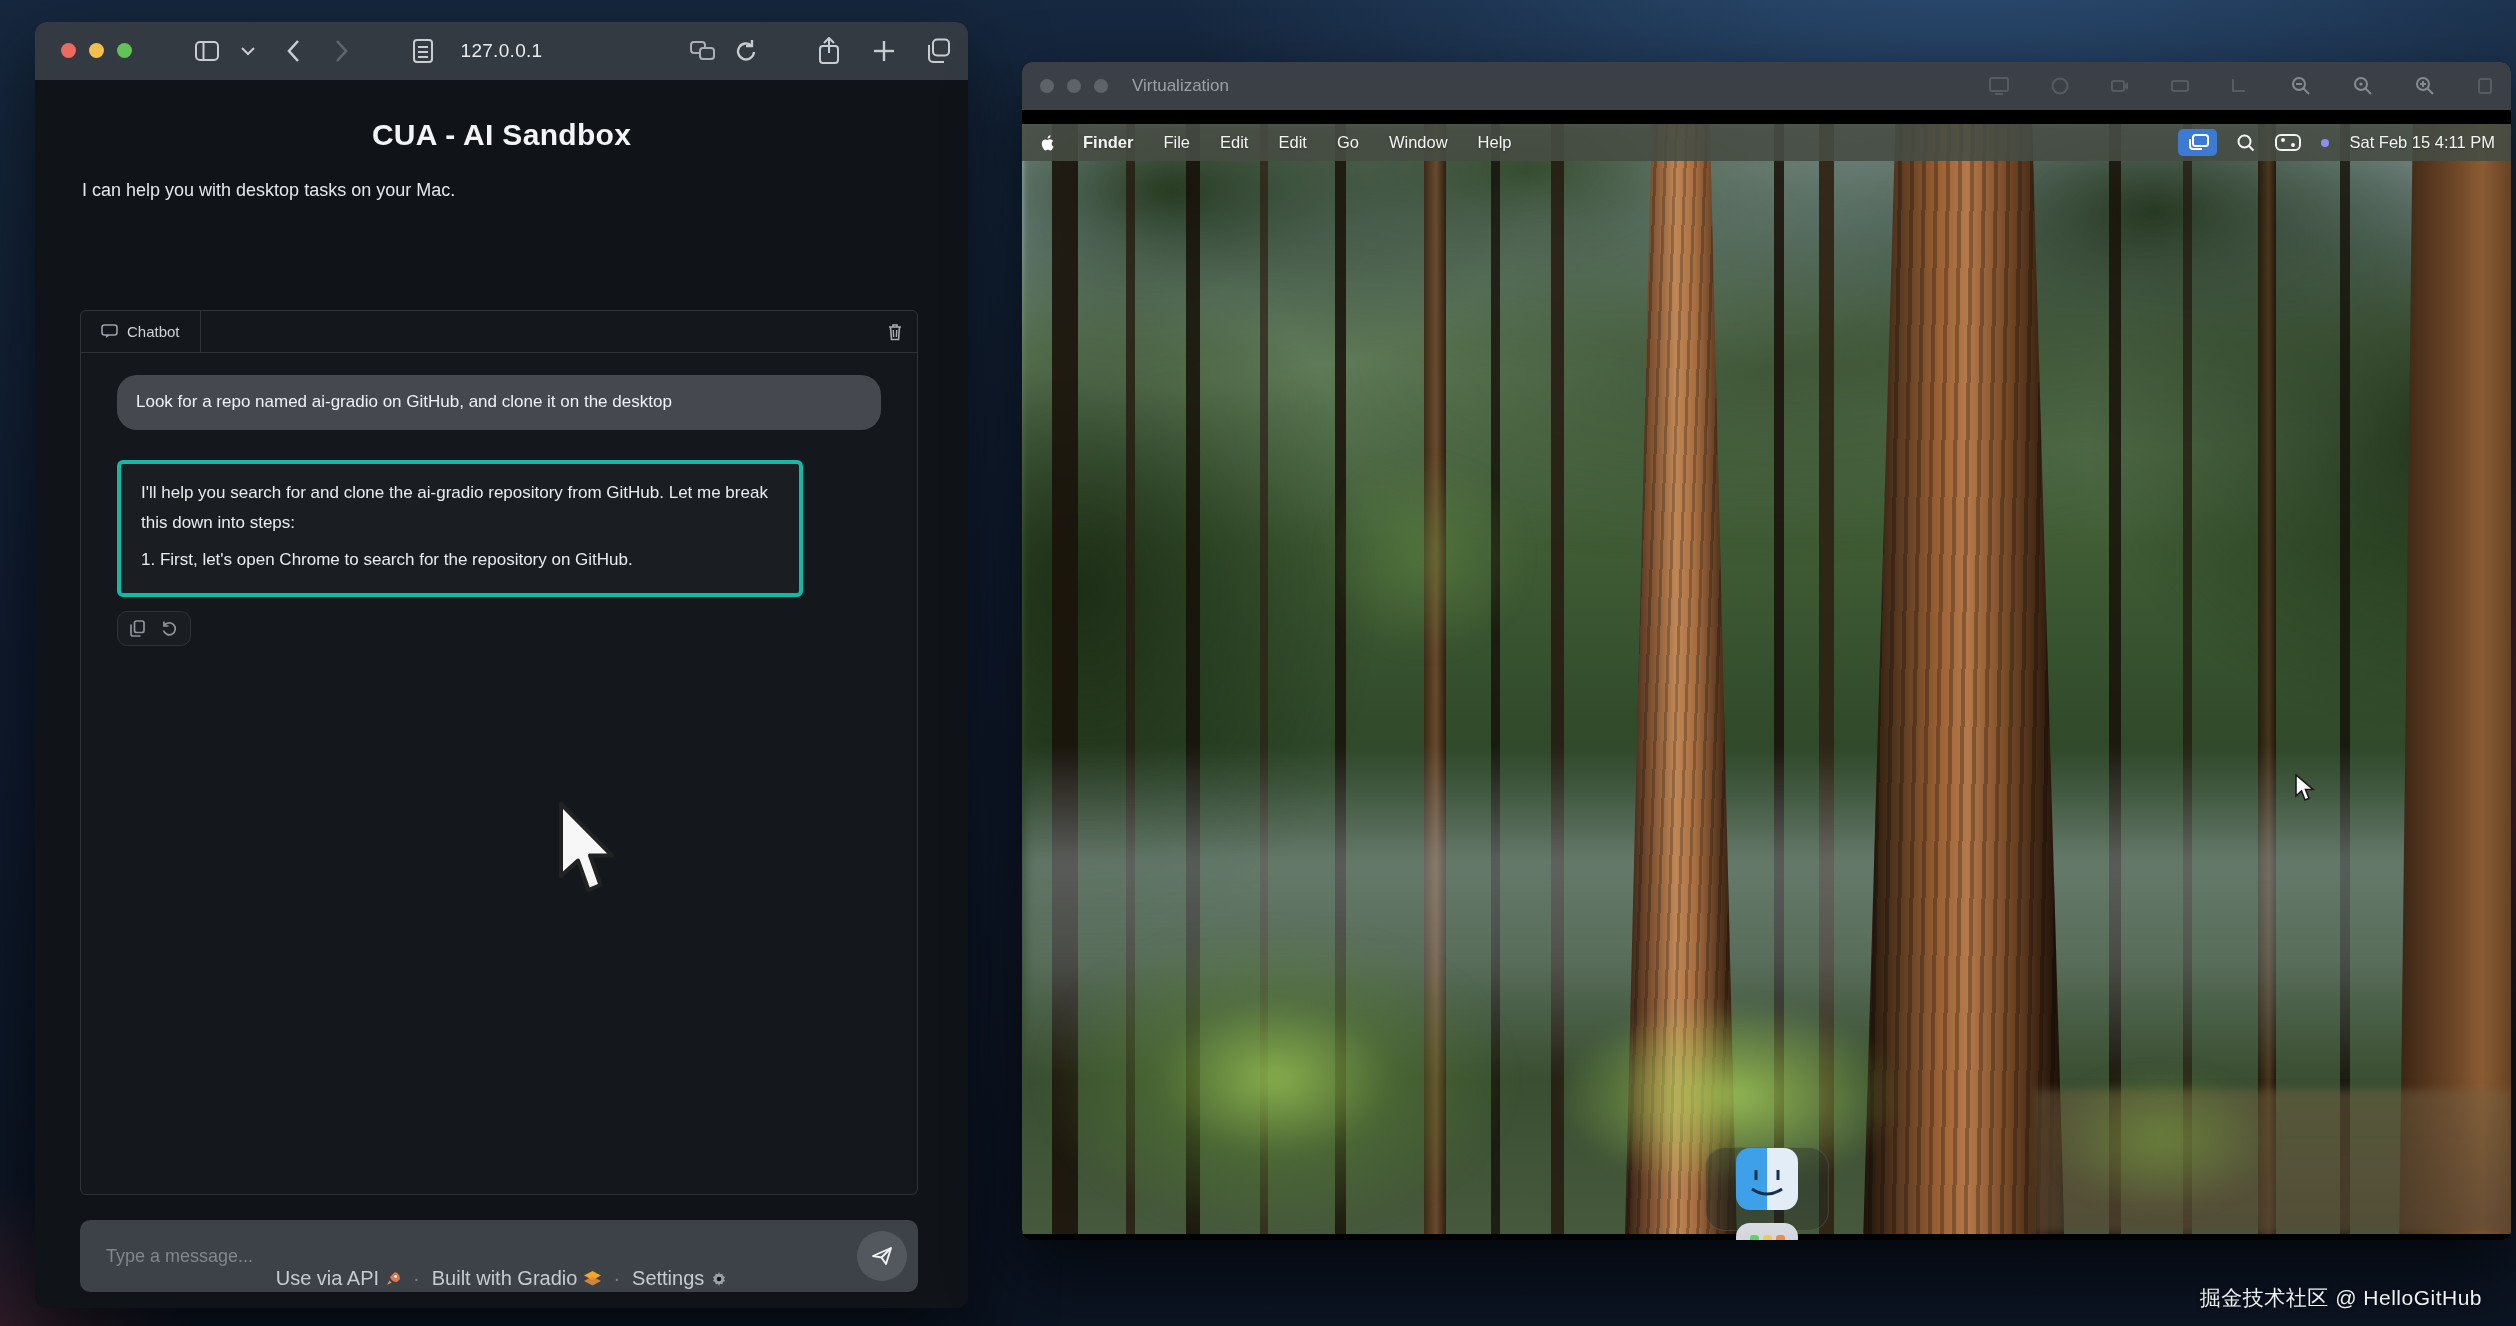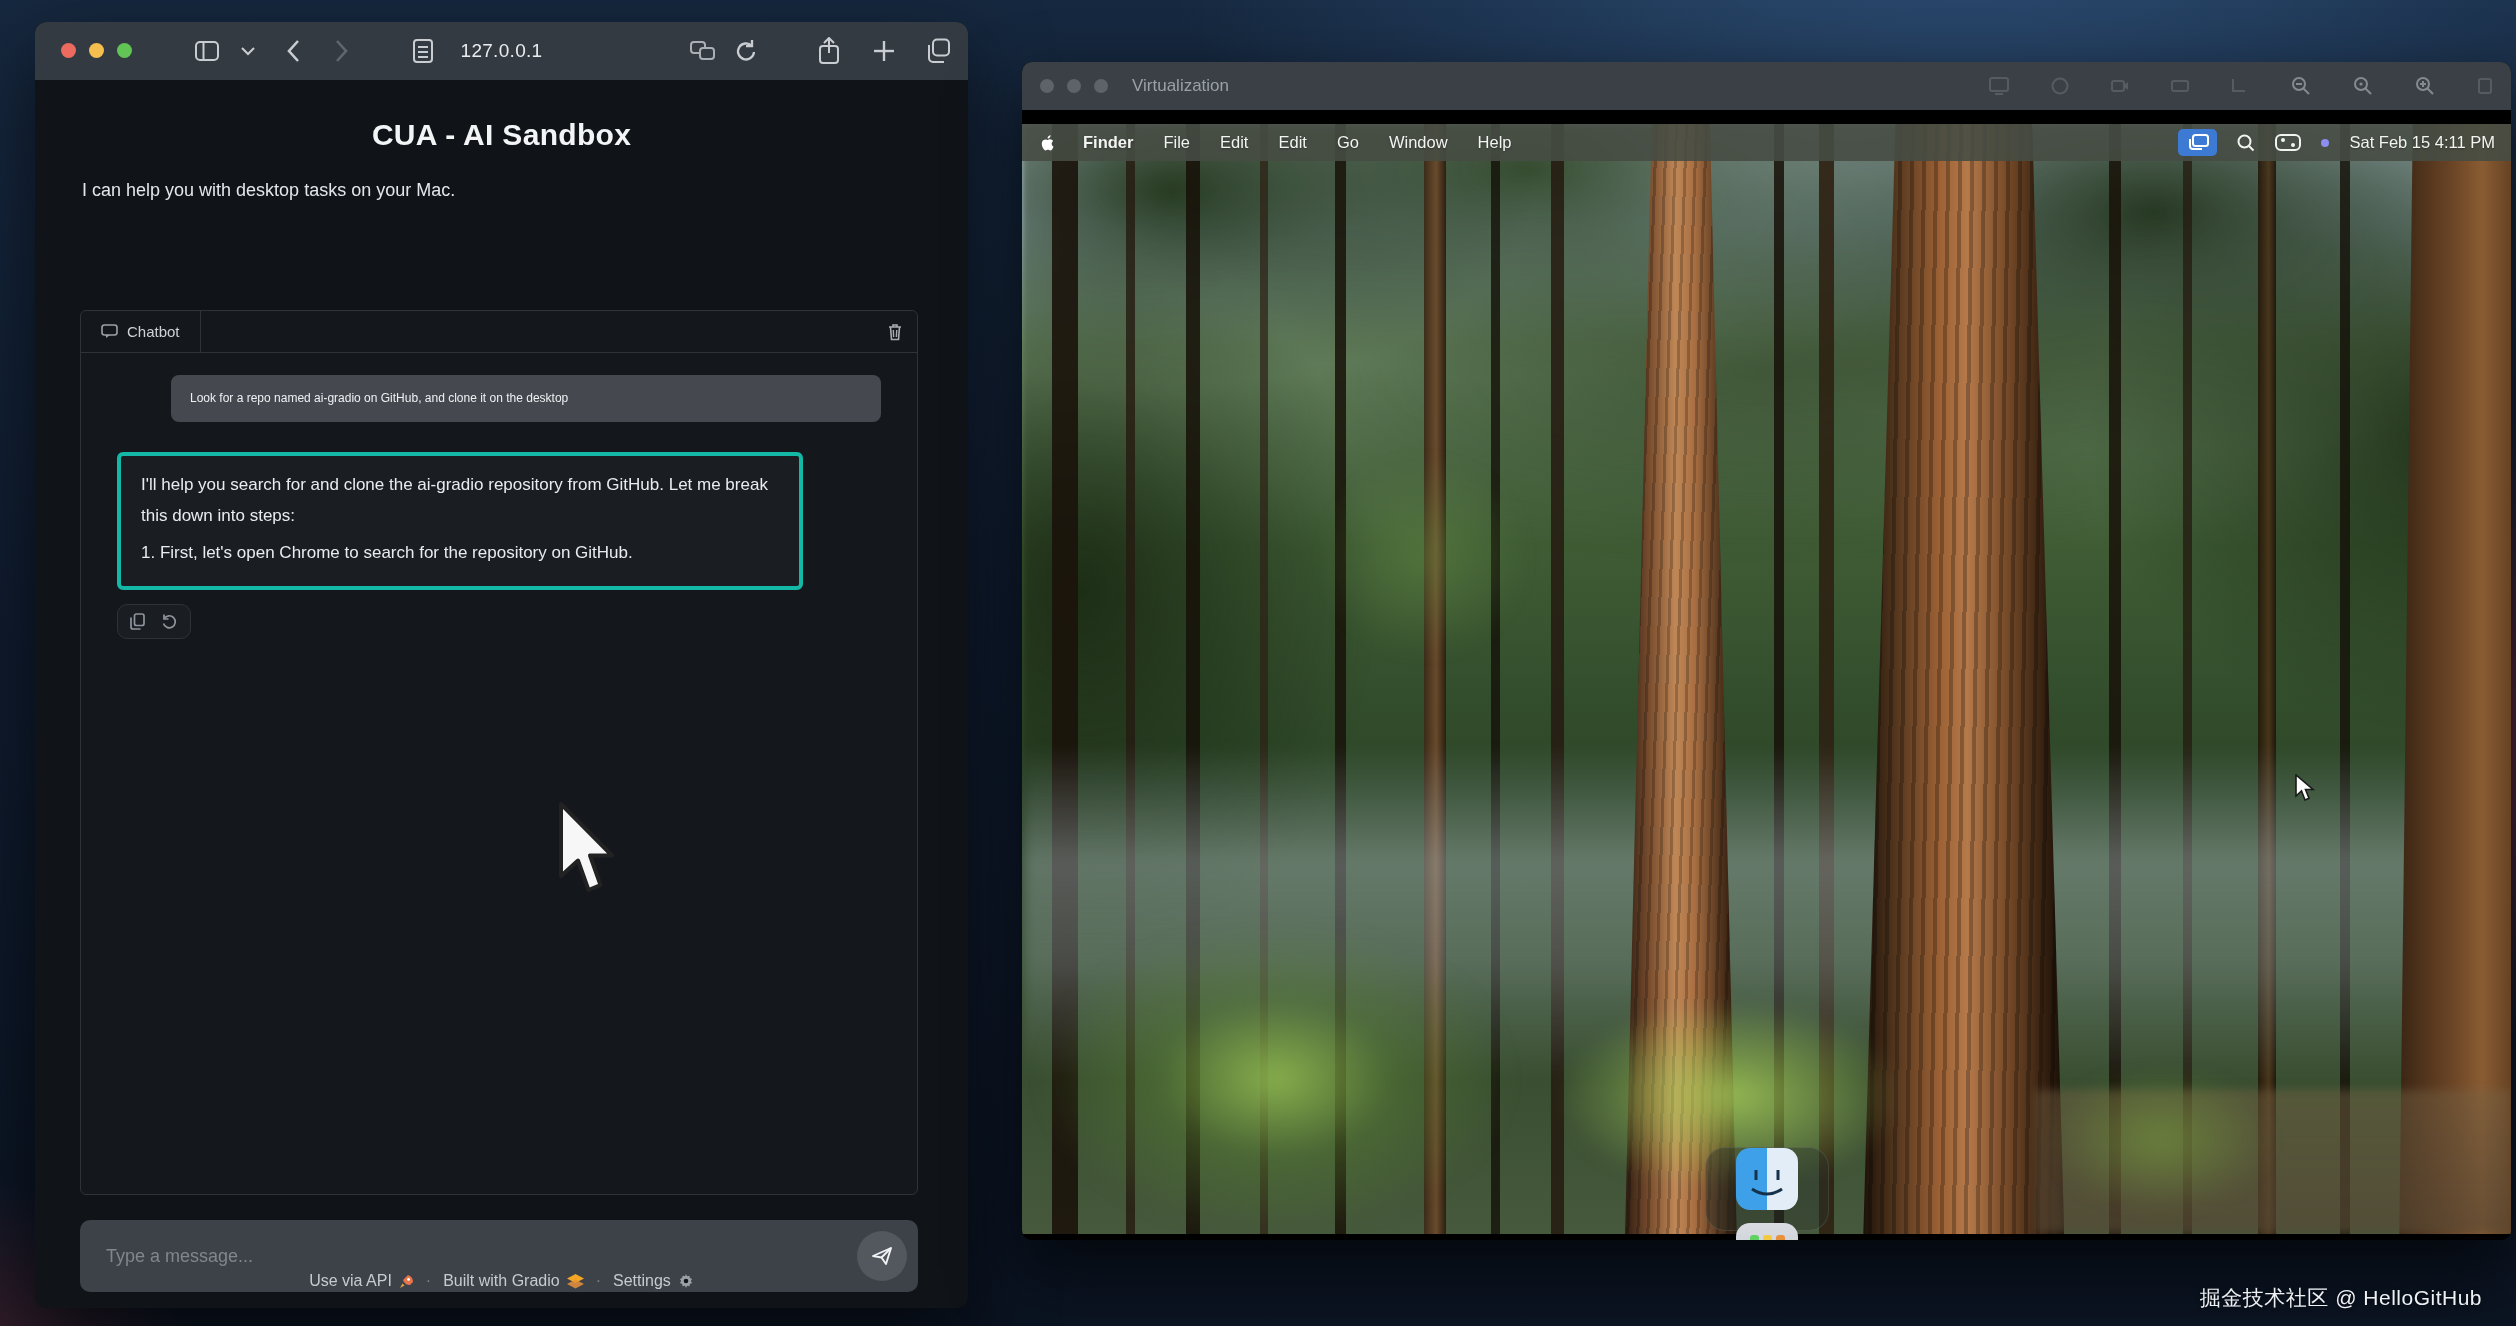--- a/index.html
+++ b/index.html
@@ -27,39 +27,39 @@
   .content { position:absolute; top:58px; left:0; right:0; bottom:0; background:#101419; border-radius:0 0 12px 12px; overflow:hidden; }
   .app-title { margin-top:38px; text-align:center; color:#f2f4f6; font-size:30px; font-weight:bold; letter-spacing:.3px; }
   .app-sub { margin:28px 0 0 47px; color:#e4e7ea; font-size:18px; }
 
   .chat-panel { position:absolute; left:45px; top:230px; width:838px; height:885px;
     background:#14181d; border:1px solid #2e3338; border-radius:6px; }
   .panel-head { display:flex; align-items:center; height:42px; border-bottom:1px solid #2e3338; }
   .panel-tab { display:flex; align-items:center; gap:9px; height:100%; padding:0 20px; border-right:1px solid #2e3338; color:#cdd2d7; font-size:15px; }
   .panel-trash { margin-left:auto; margin-right:14px; color:#a7adb3; cursor:pointer; display:flex; }
   .messages { padding:22px 36px 0 36px; }
-  .user-bubble { margin-left:54px; background:#45494f; border-radius:8px; padding:15px 19px;
-    color:#eef1f3; font-size:12px; line-height:1.45; }
+  .user-bubble { background:#45494f; border-radius:20px; padding:15px 19px;
+    color:#eef1f3; font-size:17px; line-height:1.45; }
   .bot-card { margin-top:30px; margin-right:78px; background:#1a1e23; border:4px solid #14b8a6;
     border-radius:6px; padding:14px 20px 18px 20px; color:#e9ecee; font-size:17px; line-height:1.8; }
   .bot-card p + p { margin-top:6px; }
   .msg-actions { margin-top:14px; display:inline-flex; align-items:center; gap:16px;
     background:#1a1e23; border:1px solid #2e3338; border-radius:10px; padding:8px 12px; color:#8d949b; }
   .msg-actions svg { display:block; }
 
   .input-row { position:absolute; left:45px; top:1140px; width:838px; height:72px;
     background:#3c4248; border-radius:10px; display:flex; align-items:center; }
   .input-row input { flex:1; background:transparent; border:none; outline:none; padding:0 26px;
     color:#d7dbdf; font-size:18px; font-family:"Liberation Sans",sans-serif; }
   .input-row input::placeholder { color:#8b9298; opacity:.85; }
   .send-btn { width:50px; height:50px; border-radius:50%; background:#52585e; margin-right:11px;
     display:flex; align-items:center; justify-content:center; cursor:pointer; flex:none; }
 
   .gr-footer { position:absolute; left:0; right:0; bottom:18px; display:flex; justify-content:center;
-    align-items:center; gap:12px; color:#c6cbd1; font-size:16px; }
+    align-items:center; gap:12px; color:#c6cbd1; font-size:20px; }
   .gr-footer .sep { color:#7d838a; }
   .gr-link { display:flex; align-items:center; gap:7px; cursor:pointer; }
 
   
   .vm { position:absolute; left:1022px; top:62px; width:1489px; height:1178px; border-radius:10px;
     background:#000; box-shadow:0 30px 70px rgba(0,0,0,.65); overflow:hidden; }
   .vm-titlebar { position:relative; height:48px; background:#3a4046; display:flex; align-items:center; padding:0 18px; }
   .vm-dots { display:flex; gap:13px; }
   .vm-dot { width:14px; height:14px; border-radius:50%; background:#5d6368; }
   .vm-title { margin-left:24px; color:#99a0a6; font-size:17px; }

